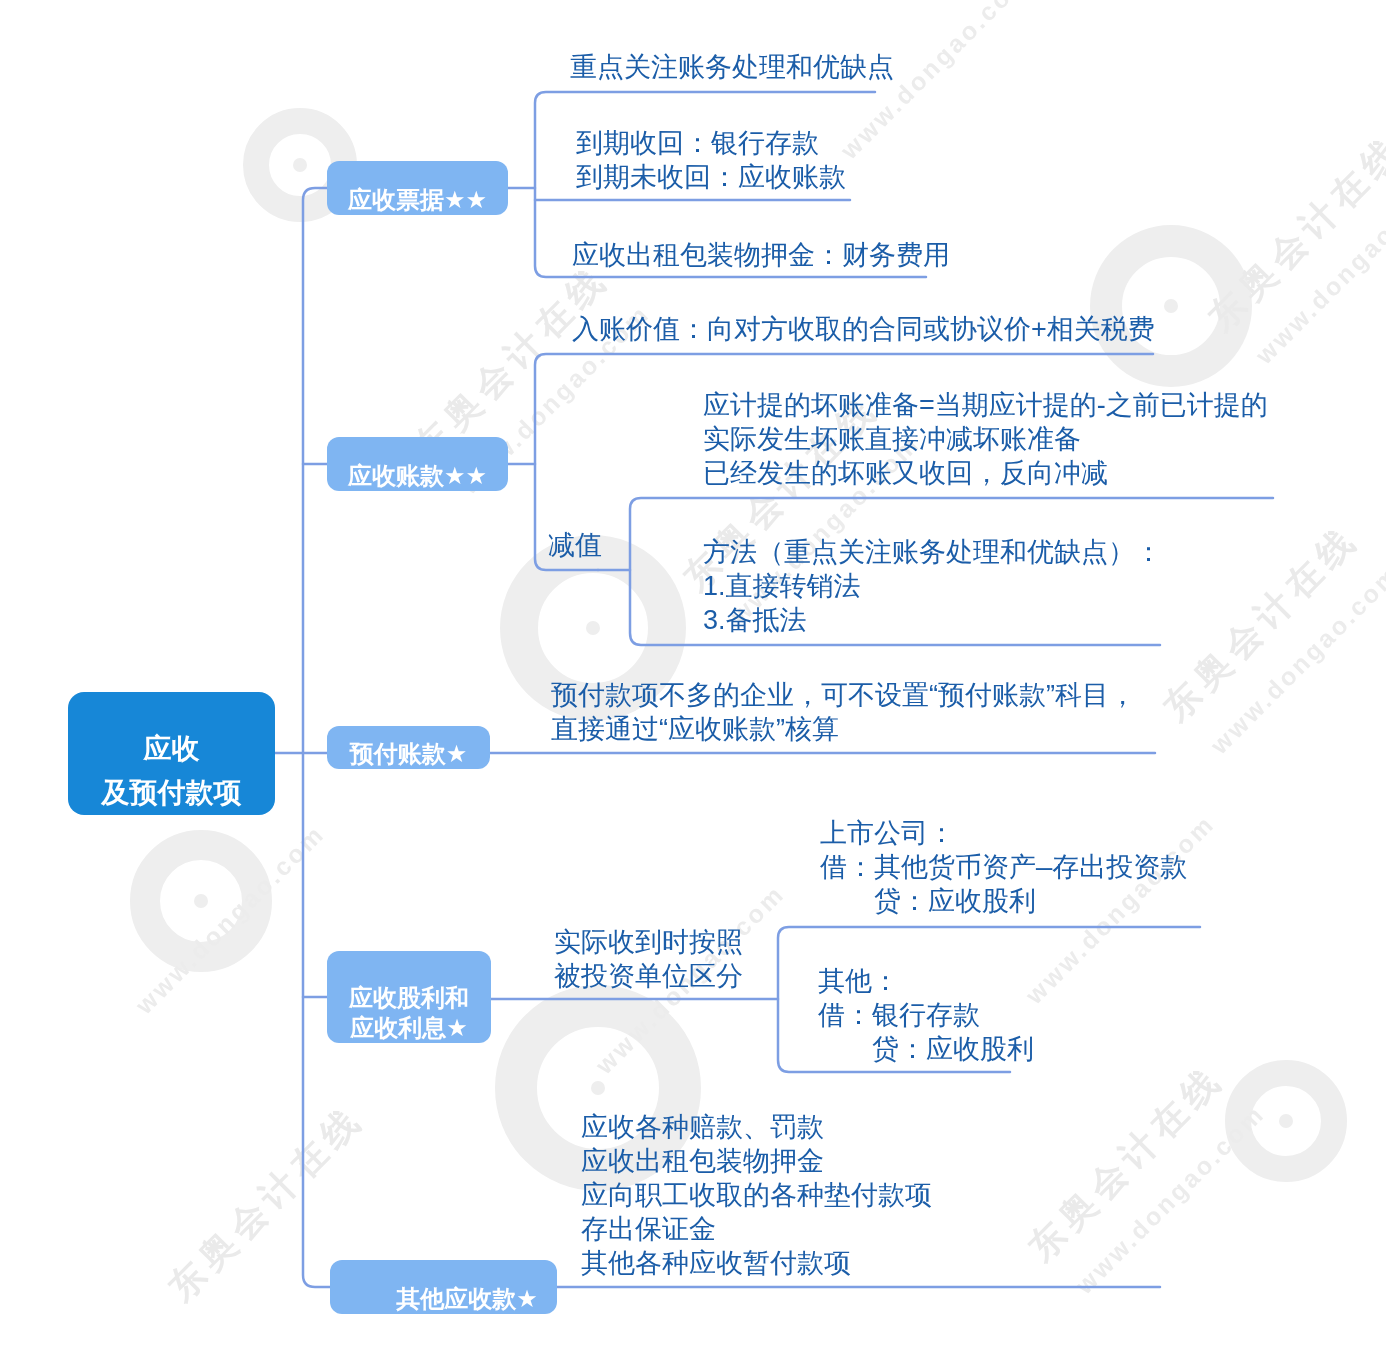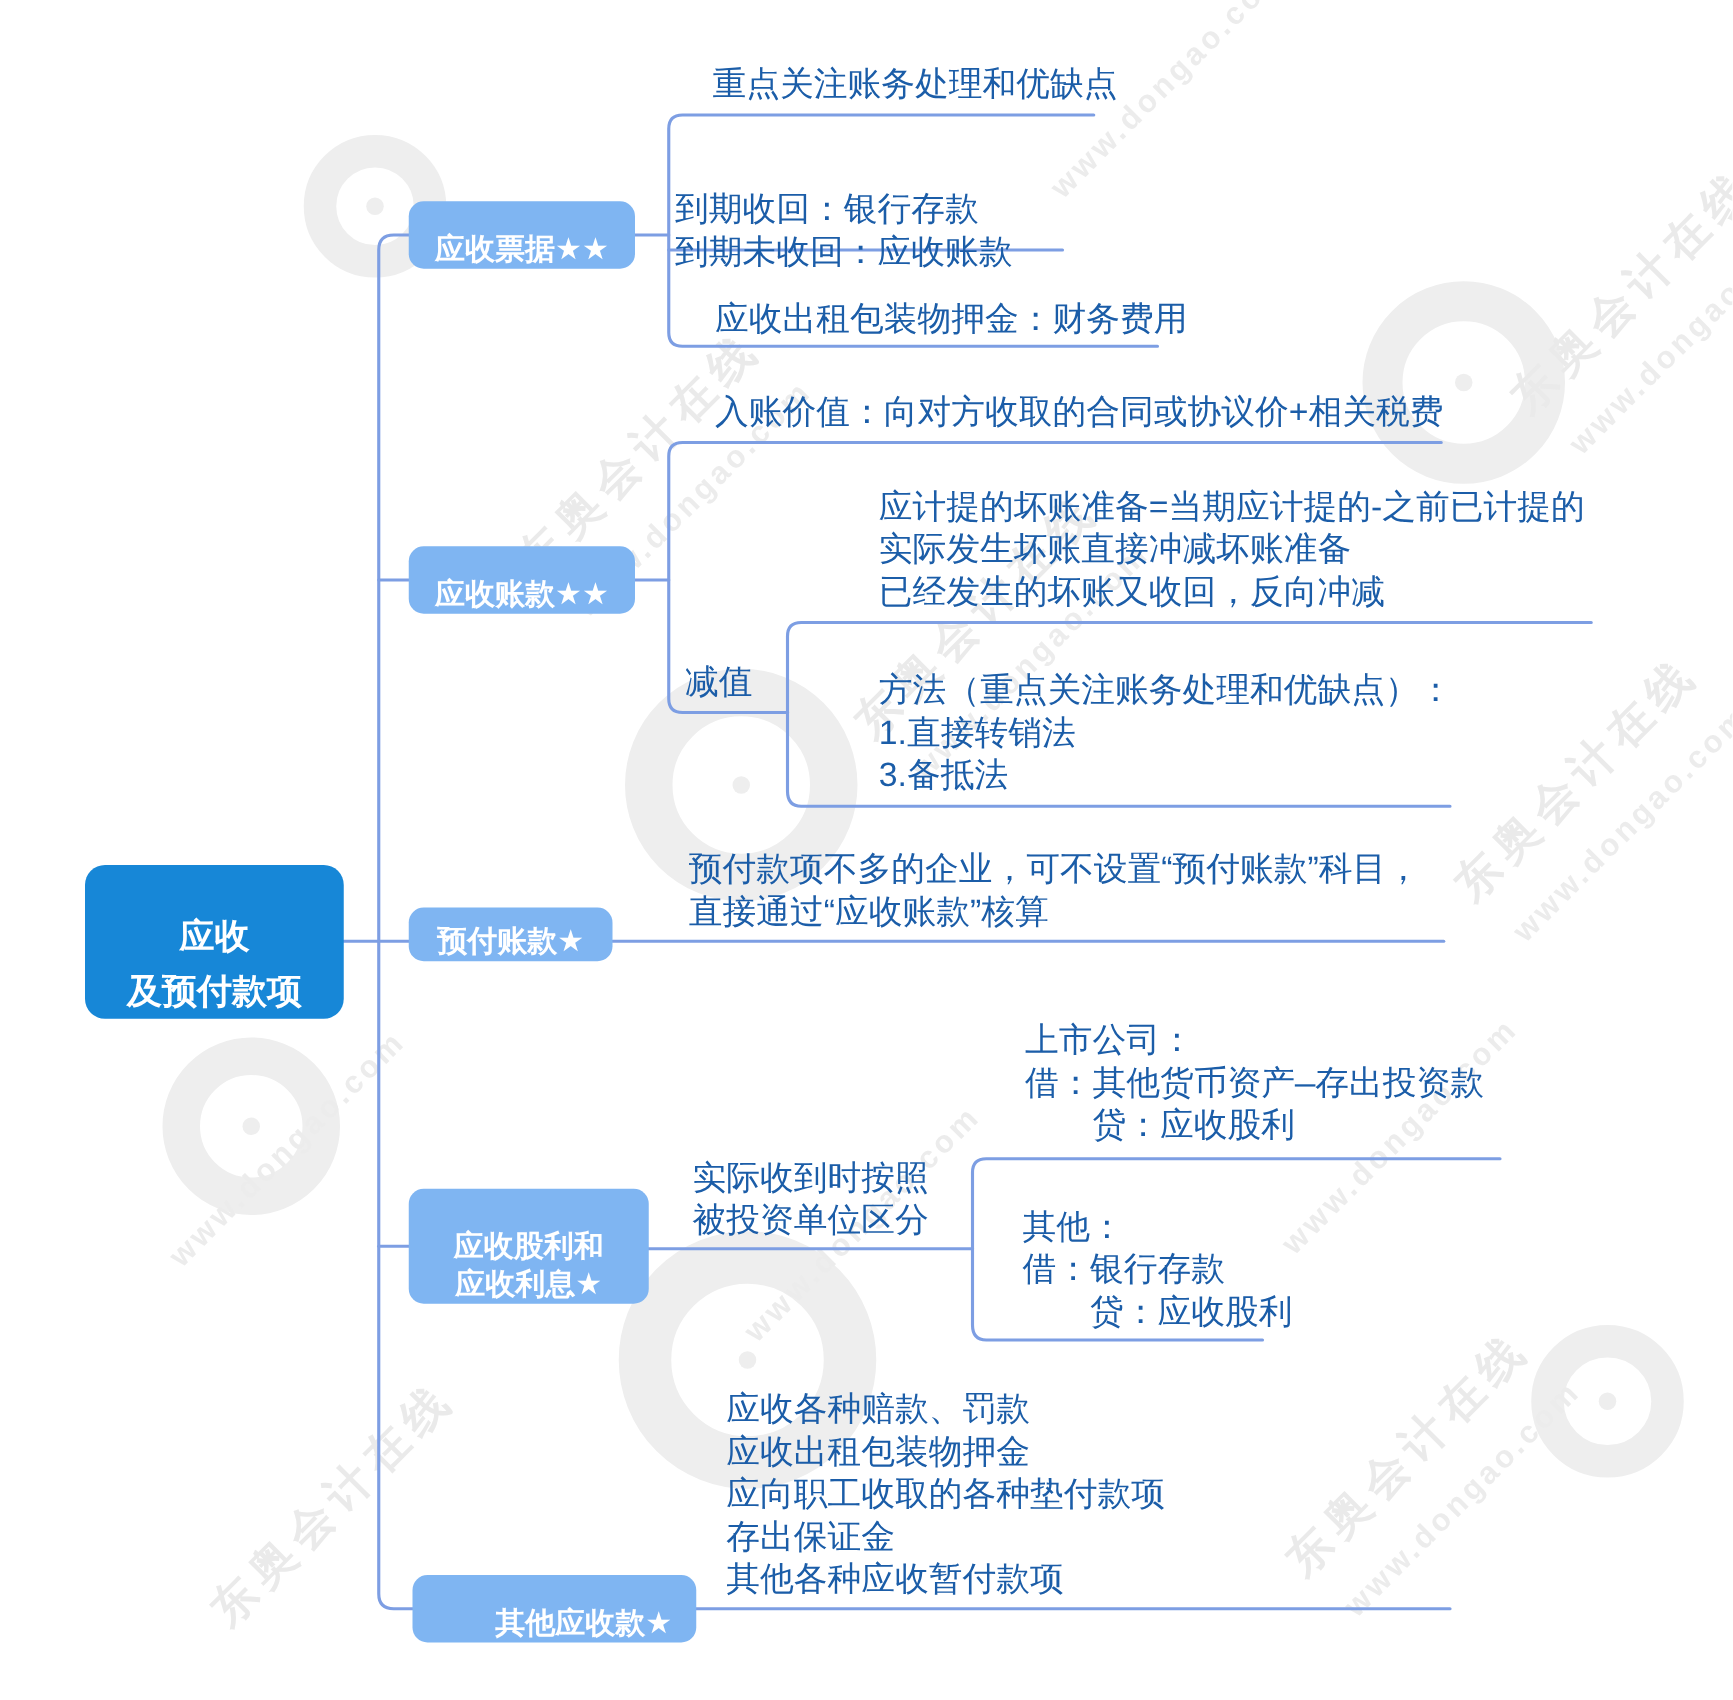--- a/index.html
+++ b/index.html
@@ -31,25 +31,25 @@
     position:absolute;z-index:3;
     color:#1b5da8;
     font-size:27px;line-height:34px;
     white-space:pre-line;
   }
   
   .n-root{left:68px;top:692px;width:207px;height:123px;}
   .n-b1{left:327px;top:161px;width:181px;height:54px;}
   .n-b2{left:327px;top:437px;width:181px;height:54px;}
   .n-b3{left:327px;top:726px;width:163px;height:43px;}
-  .n-b4{left:327px;top:951px;width:192px;height:92px;}
+  .n-b4{left:327px;top:951px;width:164px;height:92px;}
   .n-b5{left:330px;top:1260px;width:180px;height:54px;padding-left:47px;}
   
   .n-l1a{left:570px;top:50px;}
-  .n-l1b{left:540px;top:126px;margin-top:24px;}
+  .n-l1b{left:576px;top:126px;}
   .n-l1c{left:572px;top:238px;}
   .n-l2a{left:572px;top:312px;}
   .n-l2b{left:548px;top:528px;}
   .n-l2b1{left:703px;top:388px;}
   .n-l2b2{left:703px;top:535px;}
   .n-l3a{left:551px;top:678px;}
   .n-l4a{left:554px;top:925px;}
   .n-l4a1{left:820px;top:818px;font-family:Liberation Mono, monospace;}
   .n-l4a2{left:818px;top:964px;}
   .n-l5a{left:581px;top:1110px;}

